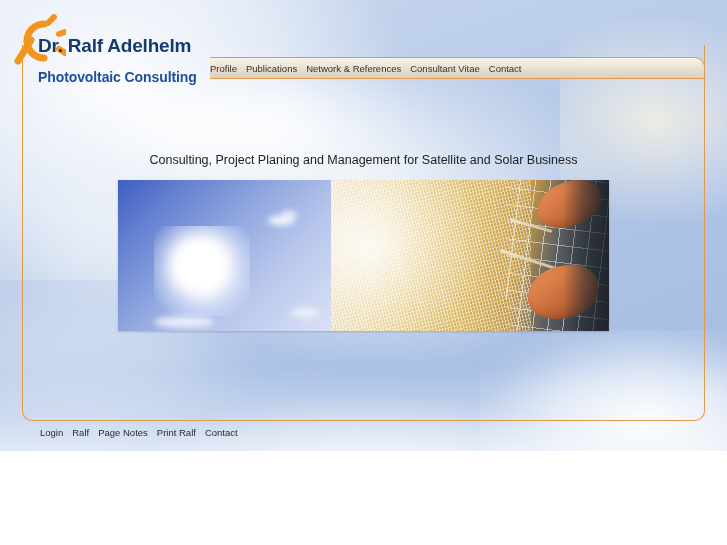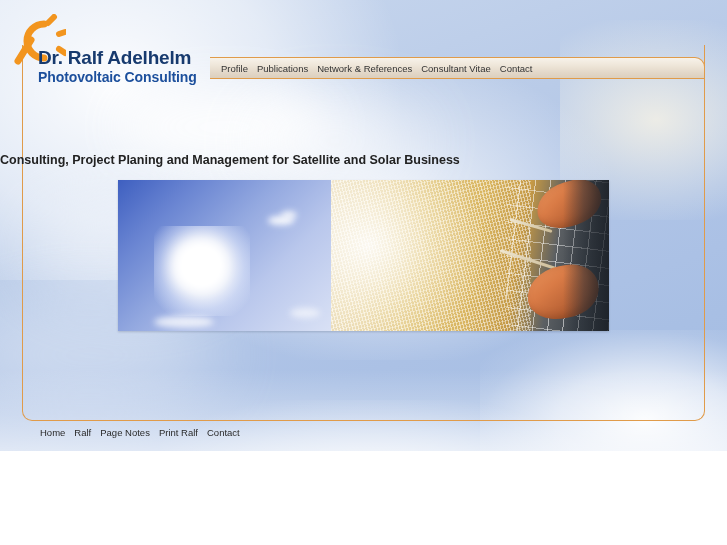--- a/index.html
+++ b/index.html
@@ -99,21 +99,21 @@
     width: 210px; height: 64px;
     z-index: 6;
   }
   #logo-mark {
     position: absolute;
     left: 6px; top: 0px;
     width: 52px; height: 56px;
   }
   #logo-name {
     position: absolute;
-    left: 30px; top: 33px;
+    left: 30px; top: 21px;
     font-size: 19px;
     font-weight: bold;
     color: #173a6e;
     letter-spacing: -0.2px;
     white-space: nowrap;
   }
   #logo-tagline {
     position: absolute;
     left: 30px; top: 55px;
     font-size: 14px;
@@ -132,41 +132,39 @@
     height: 22px;
     box-sizing: border-box;
     border-top: 1px solid #e09b4a;
     border-bottom: 1px solid #e09b4a;
     border-right: 1px solid #e09b4a;
     border-top-right-radius: 10px;
     background: linear-gradient(to bottom, #f7f2ea 0%, #efe7da 35%, #e3d8c9 72%, #dccfbd 100%);
     z-index: 5;
     display: flex;
     align-items: center;
-    padding-left: 11px;
   }
   .nav-item {
     font-size: 9.5px;
     color: #333333;
     margin-right: 9px;
     white-space: nowrap;
     text-decoration: none;
     cursor: pointer;
   }
 
   
   #headline {
     position: absolute;
     left: 0; top: 153px;
     width: 727px;
-    text-align: left;
+    text-align: center;
     font-size: 12.5px;
     color: #222222;
     z-index: 4;
-    font-weight: bold;
   }
 
   
   #hero-image {
     position: absolute;
     left: 118px;
     top: 180px;
     width: 491px;
     height: 151px;
     overflow: hidden;
@@ -327,18 +325,18 @@
     <div class="stylus" id="stylus-top"></div>
     <div class="stylus" id="stylus-bot"></div>
     <div class="hand" id="hand-top"></div>
     <div class="hand" id="hand-bot"></div>
     <div id="hero-dark-edge"></div>
   </div>
 
 </div>
 
 <div id="footer-links">
-  <a class="footer-item" href="#">Home</a>
+  <a class="footer-item" href="#">Login</a>
   <a class="footer-item" href="#">Ralf</a>
   <a class="footer-item" href="#">Page Notes</a>
   <a class="footer-item" href="#">Print Ralf</a>
   <a class="footer-item" href="#">Contact</a>
 </div>
 
 </body></html>

